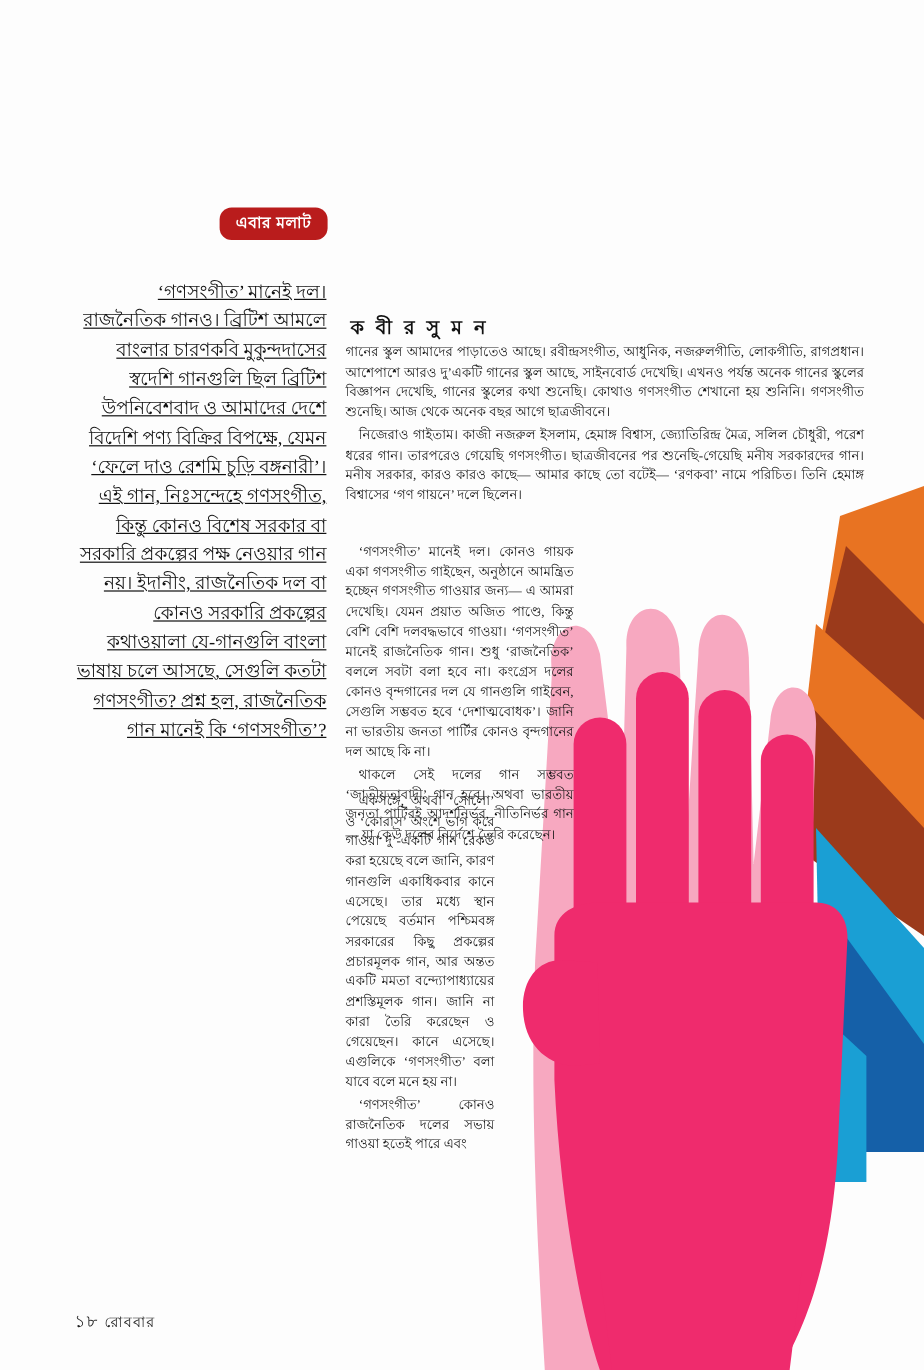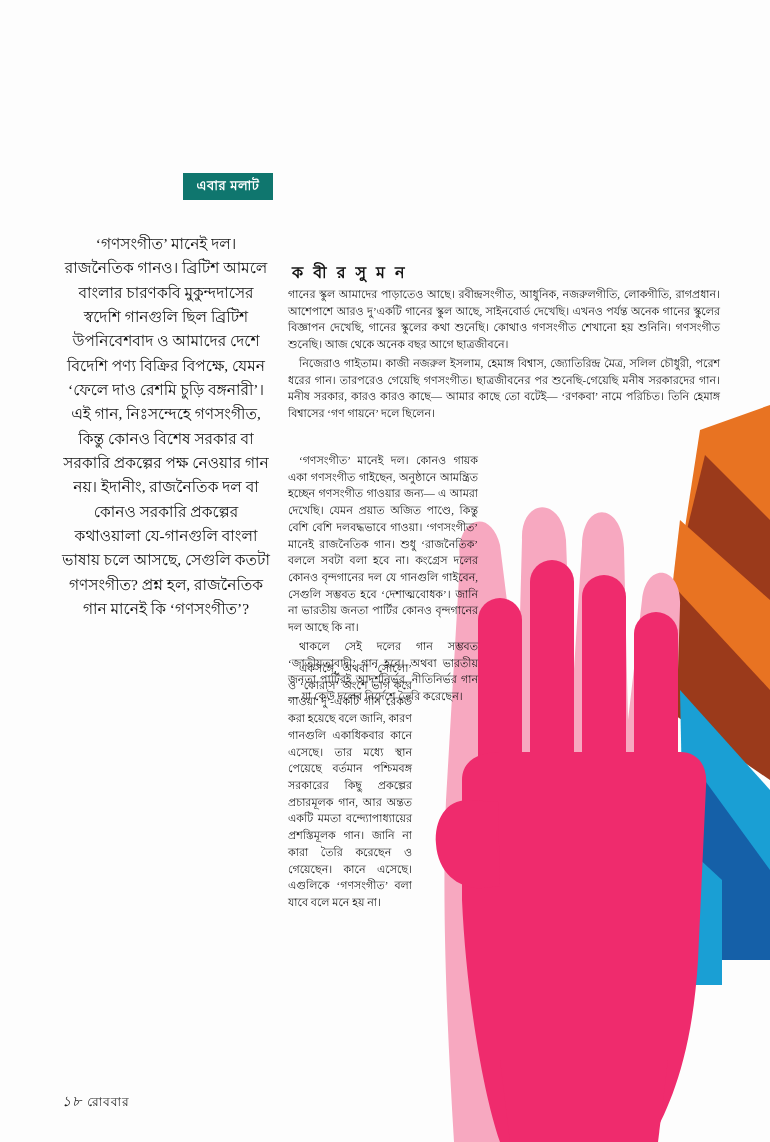--- a/index.html
+++ b/index.html
@@ -34,29 +34,30 @@
     pointer-events: none;
   }
 
   
   #kicker {
     position: absolute;
     left: 183px;
     top: 173px;
     width: 90px;
     height: 27px;
-    background: #0f766e;
+    background: #b91c1c;
     color: #ffffff;
     font-family: "Liberation Sans", sans-serif;
     font-size: 13px;
     font-weight: bold;
     display: flex;
     align-items: center;
     justify-content: center;
     letter-spacing: 0.5px;
+    border-radius: 10px;
   }
   #headline {
     position: absolute;
     left: 288px;
     top: 160px;
     font-size: 41px;
     font-weight: bold;
     color: #111111;
     letter-spacing: 1px;
     white-space: nowrap;
@@ -71,24 +72,25 @@
     color: #111111;
     margin-top: 26px;
   }
 
   
   #intro {
     position: absolute;
     left: 60px;
     top: 232px;
     width: 212px;
-    text-align: center;
+    text-align: right;
     font-size: 15.4px;
     line-height: 1.58;
     color: #111111;
+    text-decoration: underline;
   }
 
   
   .col {
     position: absolute;
     font-size: 11px;
     line-height: 1.52;
     text-align: justify;
     color: #141414;
   }
@@ -121,21 +123,20 @@
     position: absolute;
     left: 62px;
     bottom: 28px;
     font-size: 12px;
     color: #222222;
     letter-spacing: 1px;
   }
   #folio .num {
     font-size: 14px;
     margin-right: 5px;
-    font-style: italic;
   }
 </style>
 </head>
 <body>
 
 <div id="page">
 
   <svg class="art-layer" viewBox="0 0 420 1142" preserveAspectRatio="none">
 
     <g>
@@ -186,19 +187,20 @@
     <p>নিজেরাও গাইতাম। কাজী নজরুল ইসলাম, হেমাঙ্গ বিশ্বাস, জ্যোতিরিন্দ্র মৈত্র, সলিল চৌধুরী, পরেশ ধরের গান। তারপরেও গেয়েছি গণসংগীত। ছাত্রজীবনের পর শুনেছি-গেয়েছি মনীষ সরকারদের গান। মনীষ সরকার, কারও কারও কাছে— আমার কাছে তো বটেই— ‘রণকবা’ নামে পরিচিত। তিনি হেমাঙ্গ বিশ্বাসের ‘গণ গায়নে’ দলে ছিলেন।</p>
   </div>
 
   <div class="col" id="col-mid">
     <p>‘গণসংগীত’ মানেই দল। কোনও গায়ক একা গণসংগীত গাইছেন, অনুষ্ঠানে আমন্ত্রিত হচ্ছেন গণসংগীত গাওয়ার জন্য— এ আমরা দেখেছি। যেমন প্রয়াত অজিত পাণ্ডে, কিন্তু বেশি বেশি দলবদ্ধভাবে গাওয়া। ‘গণসংগীত’ মানেই রাজনৈতিক গান। শুধু ‘রাজনৈতিক’ বললে সবটা বলা হবে না। কংগ্রেস দলের কোনও বৃন্দগানের দল যে গানগুলি গাইবেন, সেগুলি সম্ভবত হবে ‘দেশাত্মবোধক’। জানি না ভারতীয় জনতা পার্টির কোনও বৃন্দগানের দল আছে কি না।</p>
     <p>থাকলে সেই দলের গান সম্ভবত ‘জাতীয়তাবাদী’ গান হবে। অথবা ভারতীয় জনতা পার্টিরই আদর্শনির্ভর, নীতিনির্ভর গান— যা কেউ দলের নির্দেশে তৈরি করেছেন।</p>
   </div>
 
   <div class="col" id="col-narrow">
     <p>একসঙ্গে, অথবা ‘সোলো’ ও ‘কোরাস’ অংশে ভাগ করে গাওয়া দু’-একটি গান রেকর্ড করা হয়েছে বলে জানি, কারণ গানগুলি একাধিকবার কানে এসেছে। তার মধ্যে স্থান পেয়েছে বর্তমান পশ্চিমবঙ্গ সরকারের কিছু প্রকল্পের প্রচারমূলক গান, আর অন্তত একটি মমতা বন্দ্যোপাধ্যায়ের প্রশস্তিমূলক গান। জানি না কারা তৈরি করেছেন ও গেয়েছেন। কানে এসেছে। এগুলিকে ‘গণসংগীত’ বলা যাবে বলে মনে হয় না।</p>
+    <p>‘গণসংগীত’ কোনও রাজনৈতিক দলের সভায় গাওয়া হতেই পারে এবং</p>
   </div>
 
   <div id="folio">
     <span class="num">১৮</span><span>রোববার</span>
   </div>
 
 </div>
 
 </body></html>

